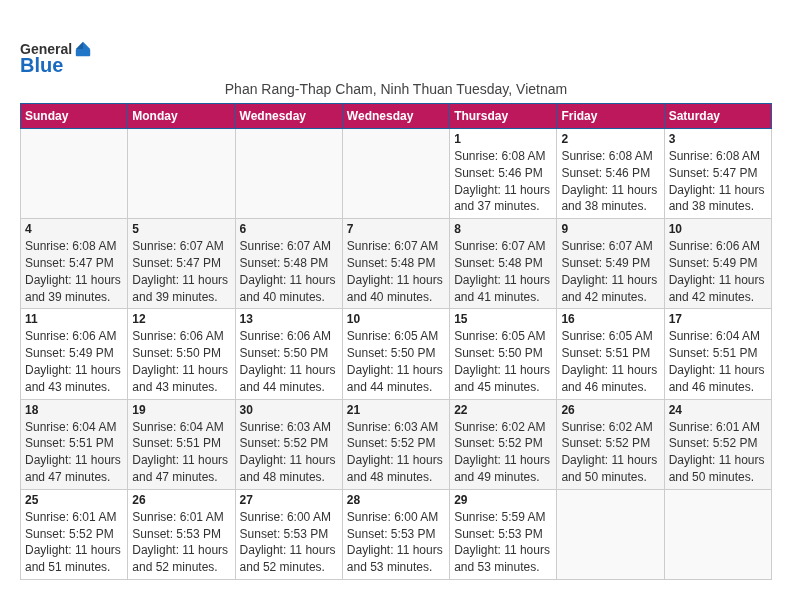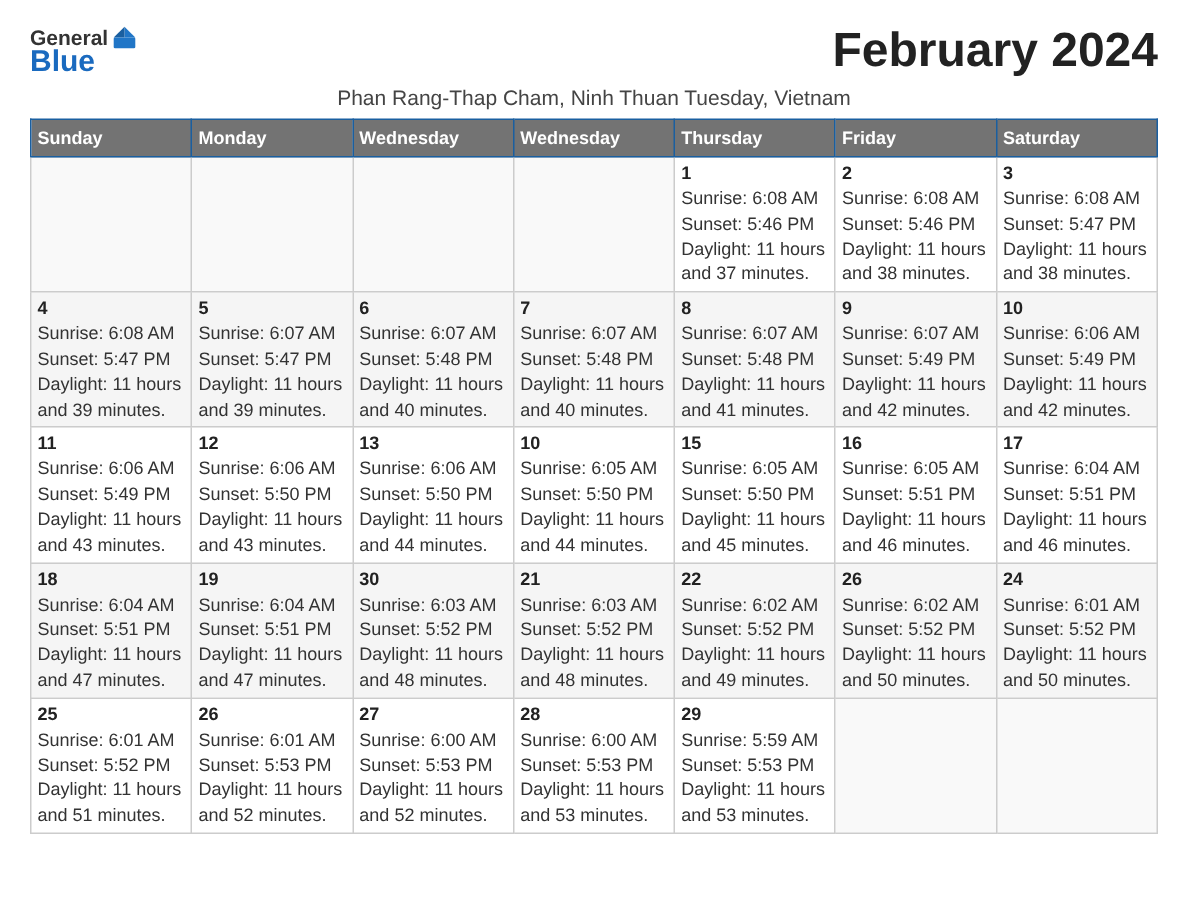--- a/index.html
+++ b/index.html
@@ -13,20 +13,21 @@
     .header-logo {
       display: flex;
       align-items: flex-start;
       justify-content: space-between;
       margin-bottom: 4px;
     }
     .logo {
       display: flex;
       align-items: center;
       gap: 2px;
+      margin-top: 24px;
     }
     .logo-text-general {
       font-size: 14px;
       font-weight: bold;
       color: #333;
     }
     .logo-text-blue {
       font-size: 20px;
       font-weight: bold;
       color: #1a6abf;
@@ -50,21 +51,21 @@
       color: #444;
       margin-bottom: 6px;
       text-align: center;
     }
     .calendar {
       width: 100%;
       border-collapse: collapse;
       font-size: 10.5px;
     }
     .calendar th {
-      background-color: #737373;
+      background-color: #be185d;
       color: #fff;
       padding: 5px 4px;
       text-align: left;
       font-size: 12px;
       font-weight: bold;
       border: 1px solid #1a5fa0;
     }
     .calendar td {
       border: 1px solid #ccc;
       vertical-align: top;
@@ -101,23 +102,20 @@
         <span class="logo-text-general">General</span>
         <svg class="logo-icon" viewBox="0 0 20 20">
           <polygon points="10,2 18,10 10,10 10,2" fill="#2176c7"></polygon>
           <polygon points="10,2 10,10 2,10" fill="#1a5fa0"></polygon>
           <rect x="2" y="10" width="16" height="8" fill="#2176c7" rx="1"></rect>
         </svg>
       </div>
       <span class="logo-text-blue" style="margin-top:-4px;">Blue</span>
     </div>
   </div>
-  <div class="title-block">
-    <div class="main-title">February 2024</div>
-  </div>
 </div>
 <div class="subtitle">Phan Rang-Thap Cham, Ninh Thuan Tuesday, Vietnam</div>
 
 <table class="calendar">
   <thead>
     <tr>
     <th>Sunday</th>
         <th>Monday</th>
         <th>Wednesday</th>
         <th>Wednesday</th>

